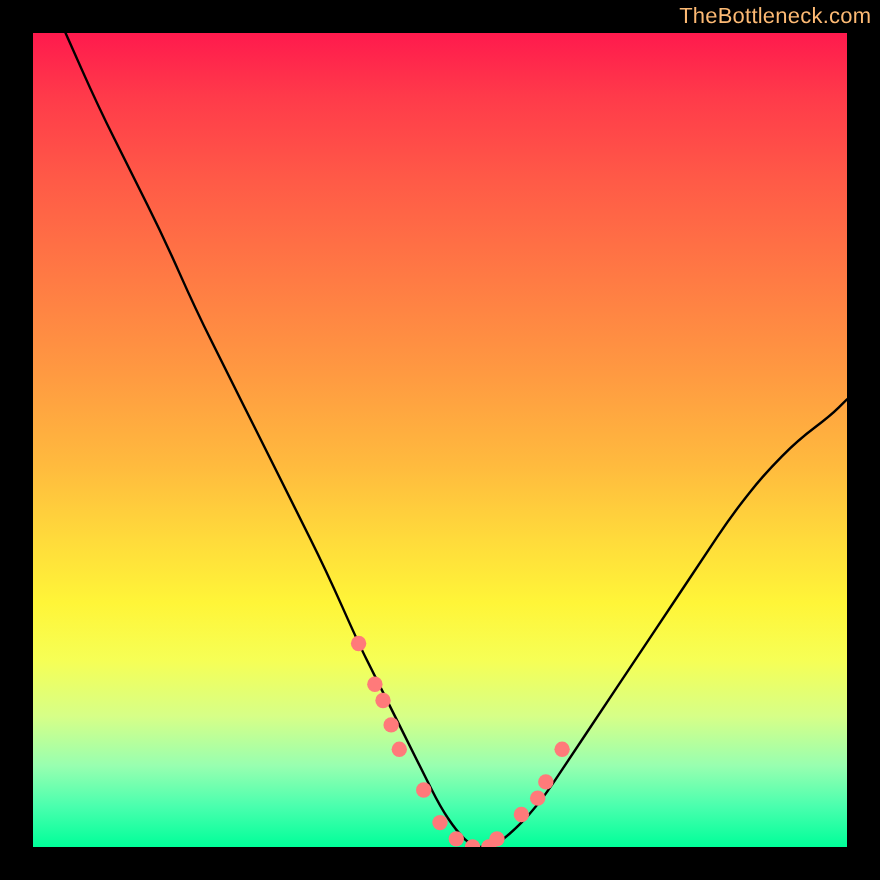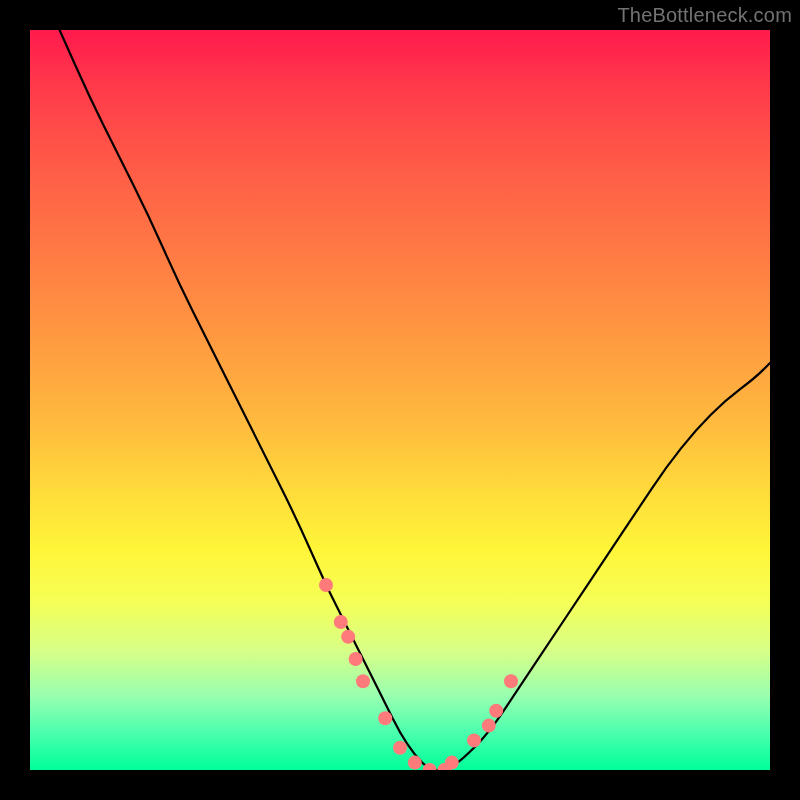--- a/index.html
+++ b/index.html
@@ -48,21 +48,21 @@
   .svg-layer {
     position: absolute;
     top: 0; left: 0;
     width: 740px;
     height: 740px;
   }
   .watermark {
     position: absolute;
     top: 4px;
     right: 8px;
-    color: #737373;
+    color: #fdba74;
     font-size: 20px;
     font-weight: 500;
     letter-spacing: 0.2px;
     user-select: none;
   }
 </style>
 </head>
 <body>
 
 <div class="frame">

